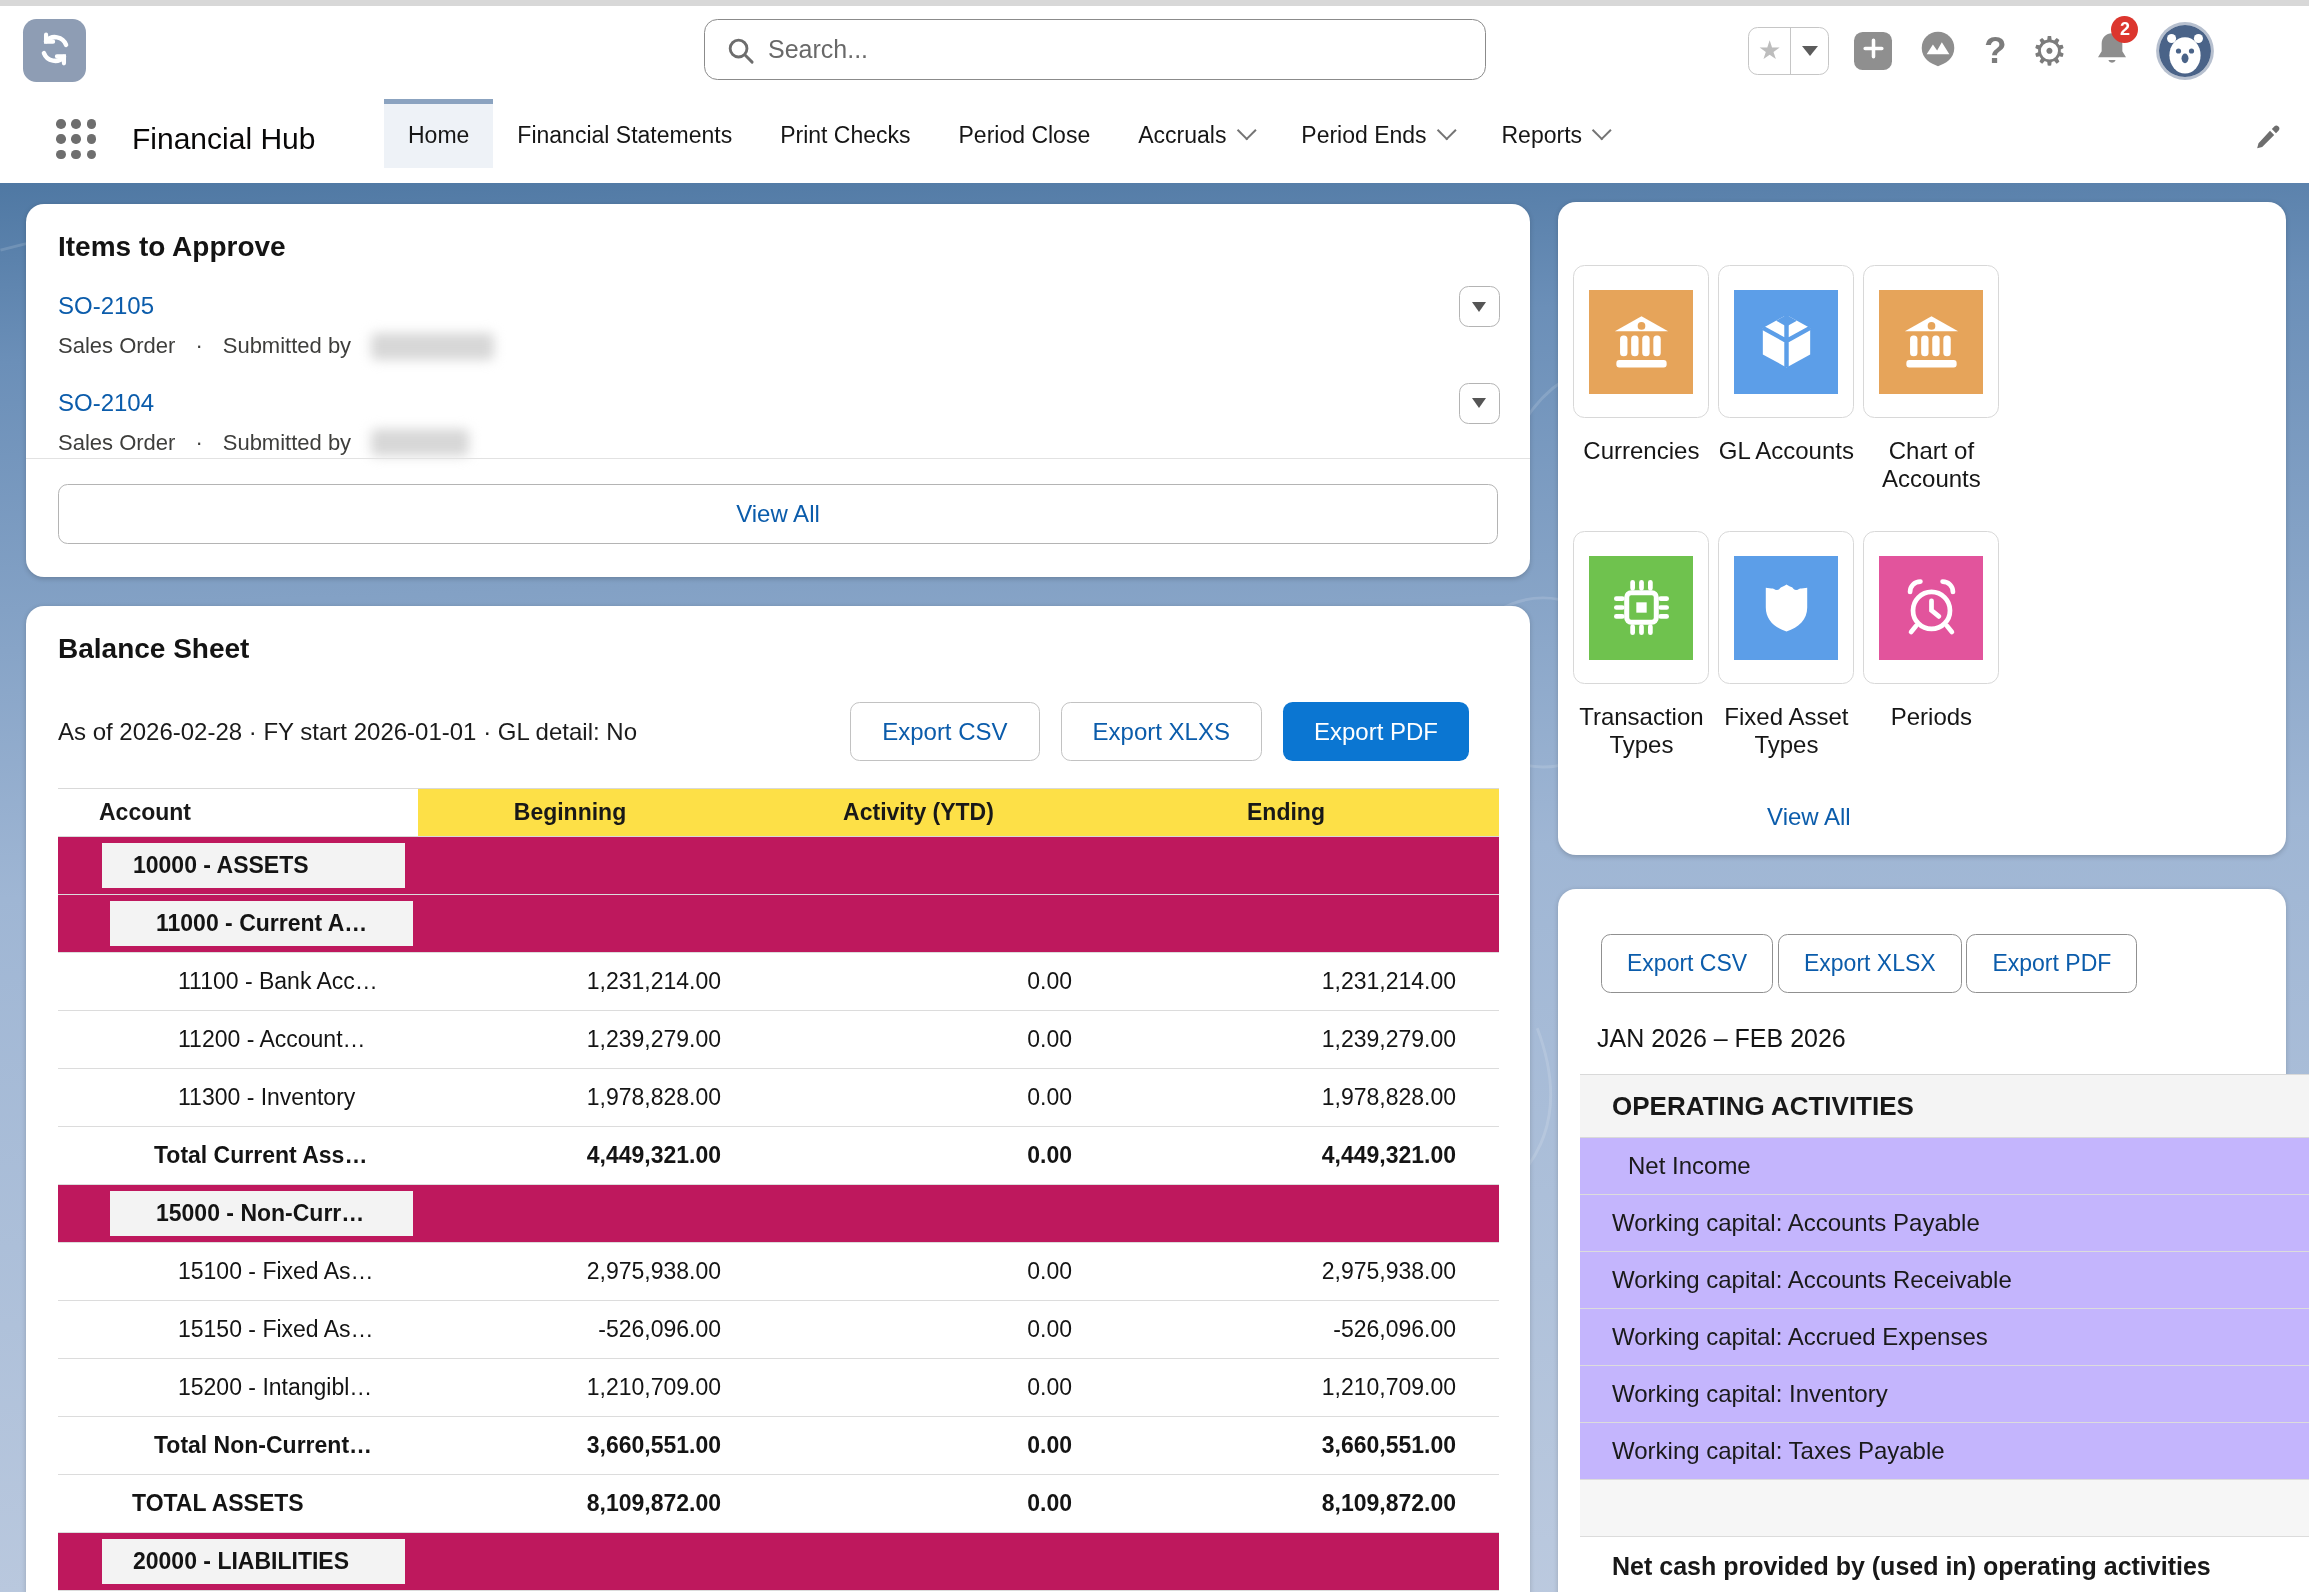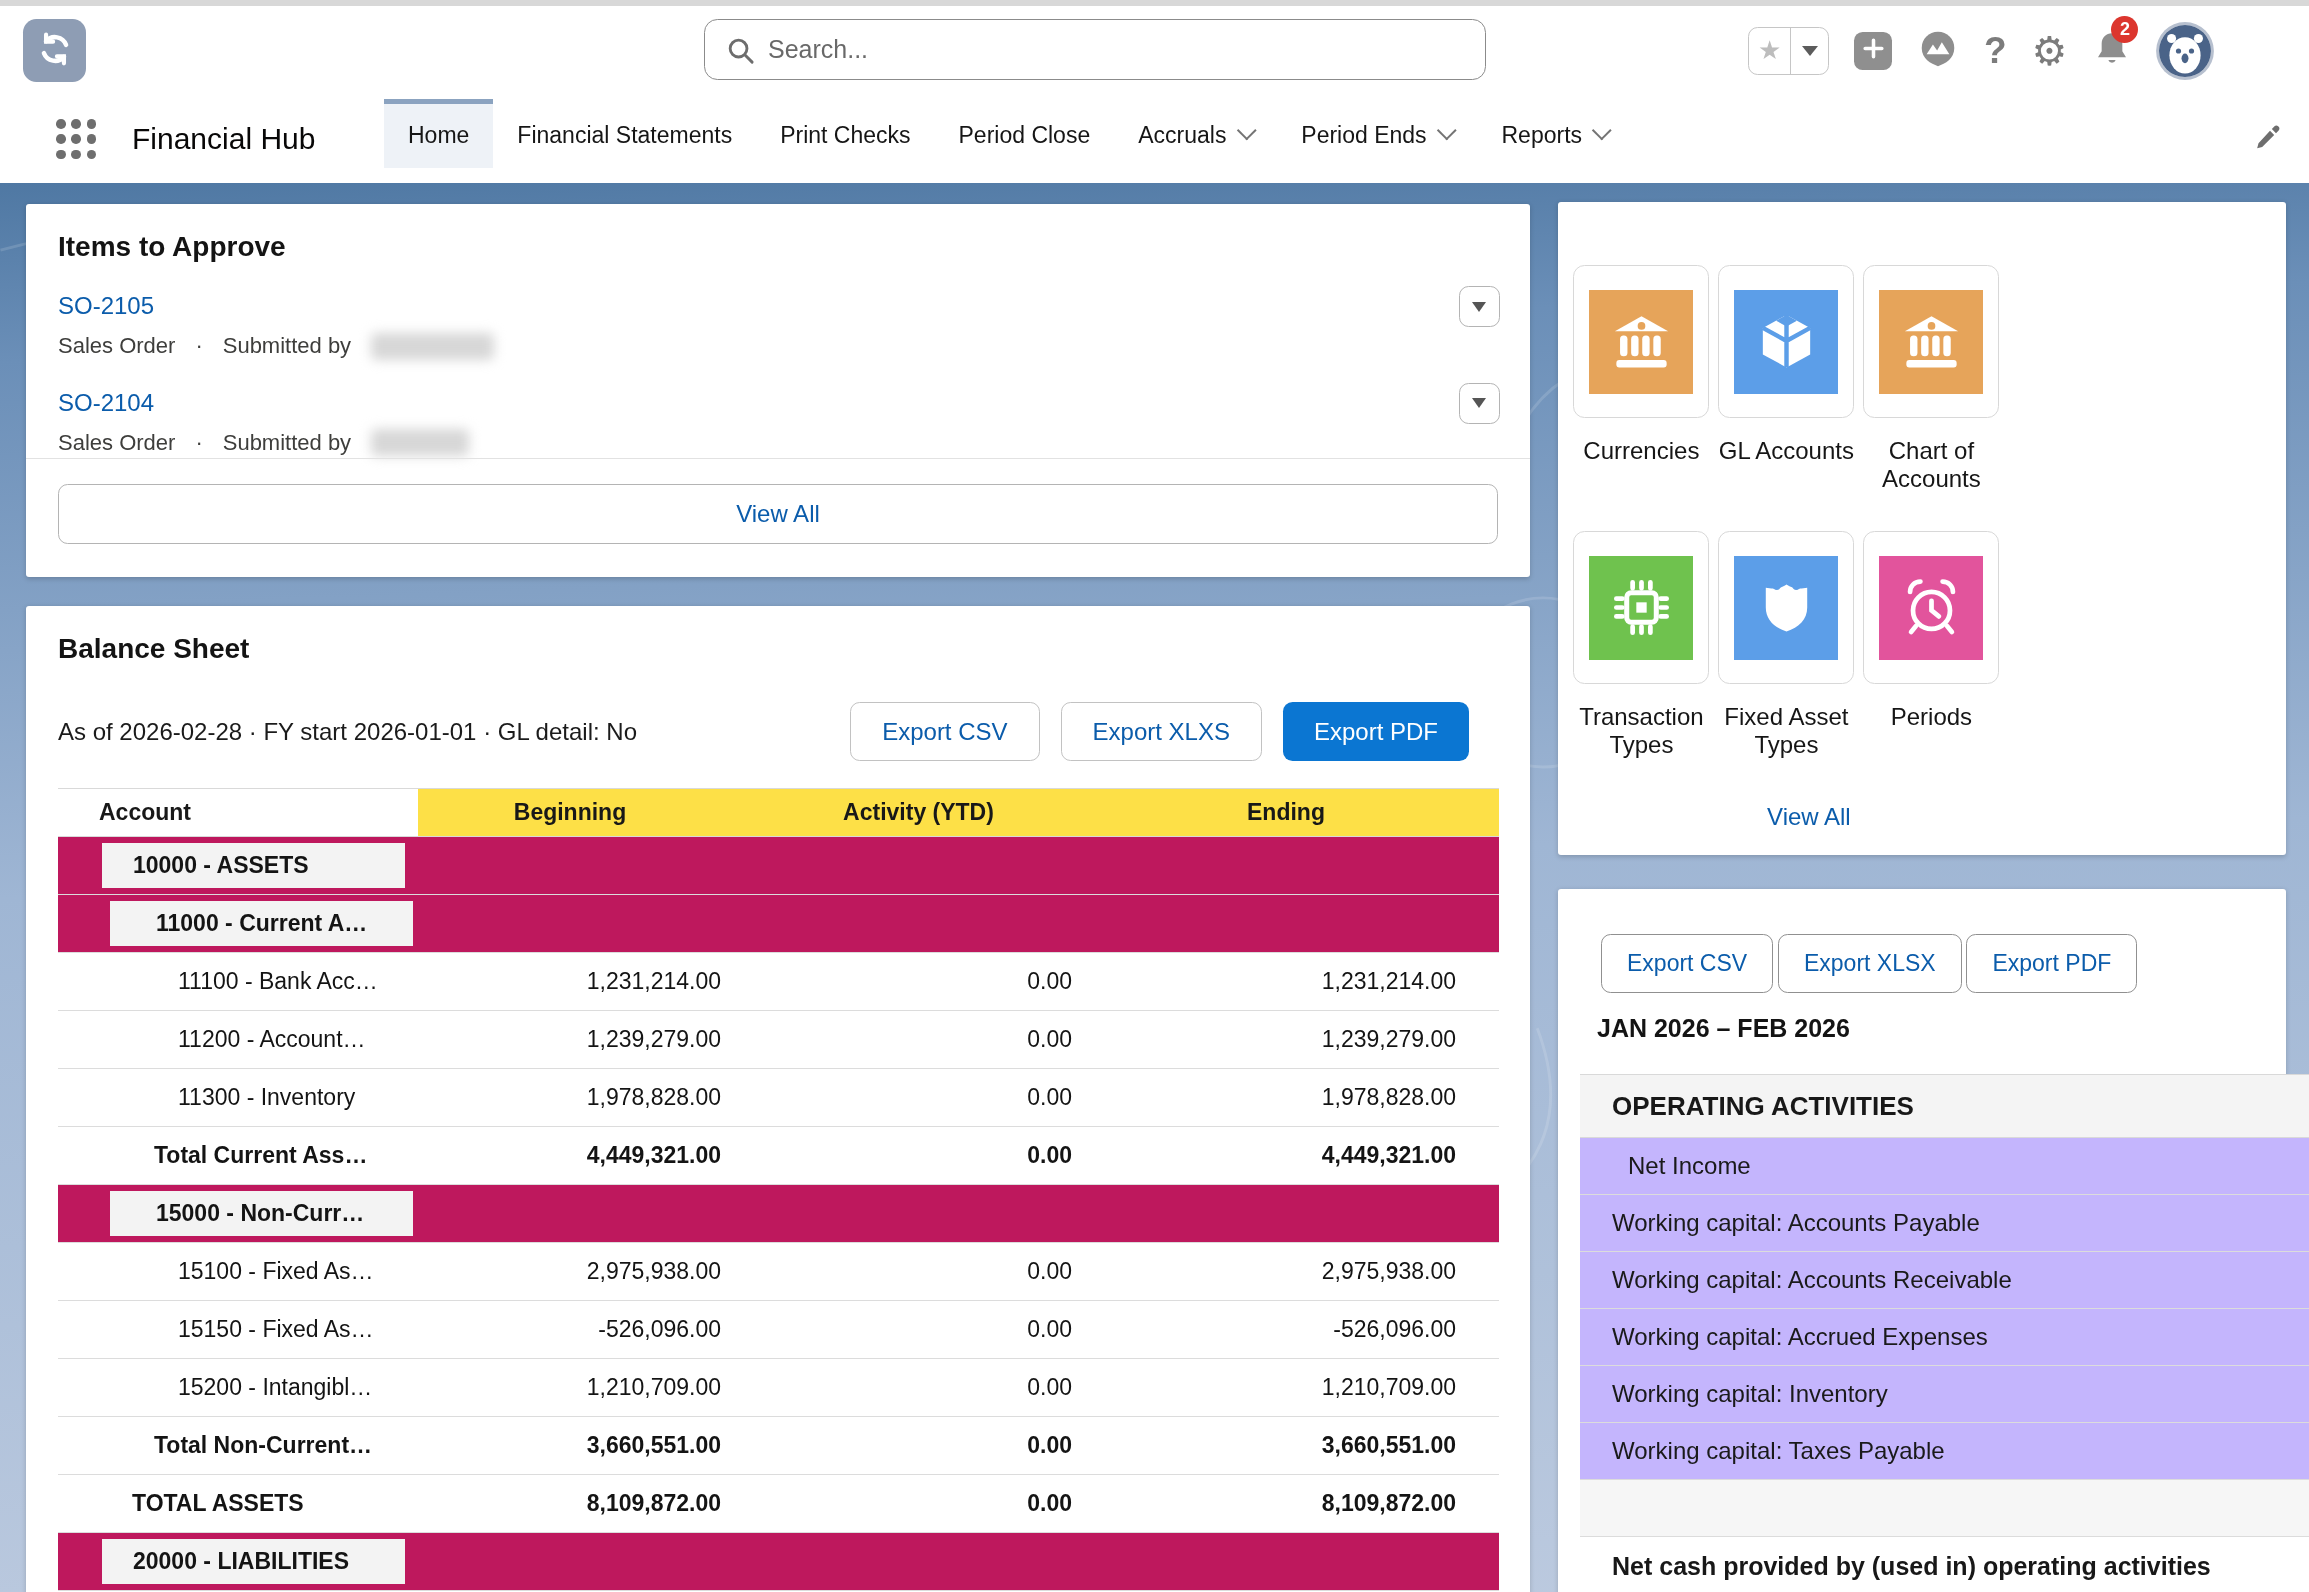--- a/index.html
+++ b/index.html
@@ -42,21 +42,21 @@
        border-top:5.8px solid transparent;box-sizing:border-box;cursor:pointer;}
   .tab.active{background:#eef2f7;border-top-color:#8ba3c0;}
   .chev{width:11.5px;height:11.5px;border-right:2.9px solid #747474;border-bottom:2.9px solid #747474;
         transform:rotate(45deg) translate(-1.9px,-1.9px);margin-left:13.4px;margin-top:-5.8px;}
   .edit-pencil{position:absolute;left:2248px;top:21px;width:40px;height:40px;}
 
   
   .content{position:absolute;top:183px;left:0;width:2310px;height:1410px;
     background:linear-gradient(178deg,#4f78a3 0%,#6b8fb8 12%,#9fb6d4 48%,#bccadf 100%);}
   .bg-pattern{position:absolute;top:0;left:0;pointer-events:none;}
-  .card{position:absolute;background:#fff;border-radius:3px;box-shadow:0 1.9px 5.8px rgba(0,0,0,.18);}
+  .card{position:absolute;background:#fff;border-radius:18px;box-shadow:0 1.9px 5.8px rgba(0,0,0,.18);}
 
   
   .items-card{left:26px;top:21px;width:1504px;height:373px;}
   .card-pad{padding:27px 32px 0 32px;}
   .card-title{margin:0;font-size:28px;font-weight:bold;color:#141414;}
   .approve-item{position:relative;margin-top:29px;}
   .approve-link{font-size:24px;color:#0b5cab;text-decoration:none;cursor:pointer;}
   .approve-meta{margin-top:12.5px;font-size:22px;color:#3e3e3c;display:flex;align-items:center;gap:20px;}
   .blur-name{width:123px;height:27px;border-radius:4.8px;background:#d7d7d7;filter:blur(5.8px);}
   .caret-btn{position:absolute;right:-1.9px;top:-5.8px;width:39px;height:39px;background:#fff;
@@ -100,21 +100,21 @@
   .tile-icon{width:104px;height:104px;display:flex;align-items:center;justify-content:center;}
   .tile-label{margin-top:19px;font-size:24px;color:#161616;line-height:1.15;}
   .ql-viewall{position:absolute;top:601px;left:15.4px;width:471px;text-align:center;}
   .link{font-size:24px;color:#0b5cab;text-decoration:none;cursor:pointer;}
 
   
   .cf-card{left:1558px;top:706px;width:728px;height:797px;border-bottom-left-radius:0;border-bottom-right-radius:0;}
   .cf-buttons{position:absolute;left:43px;top:45px;display:flex;gap:4.8px;}
   .cf-btn{height:59px;padding:0 25px;background:#fff;border:1.9px solid #909090;border-radius:9.6px;
           font-size:23px;color:#0b5cab;font-family:"Liberation Sans",sans-serif;cursor:pointer;}
-  .cf-period{position:absolute;left:39px;top:125px;font-size:25px;font-weight:bold;color:#141414;}
+  .cf-period{position:absolute;left:39px;top:135px;font-size:25px;font-weight:normal;color:#141414;}
   .cf-table{position:absolute;left:22px;top:185px;width:729px;}
   .cf-section{height:64px;background:#f4f4f4;border-top:1.9px solid #d9d9d9;border-bottom:1.9px solid #d9d9d9;
               display:flex;align-items:center;padding-left:32px;font-size:26px;font-weight:bold;box-sizing:border-box;}
   .cf-row{height:57px;display:flex;align-items:center;padding-left:32px;font-size:24px;color:#1a1a1a;
           border-bottom:1.9px solid #dcdcdc;box-sizing:border-box;background:#c4b5fd;}
   .cf-row.indent{padding-left:48px;}
   .cf-spacer{height:56px;background:#f6f6f6;border-bottom:1.9px solid #dcdcdc;}
   .cf-footer{height:58px;display:flex;align-items:center;padding-left:32px;font-size:25px;font-weight:bold;background:#fff;}
 </style>
 </head>

